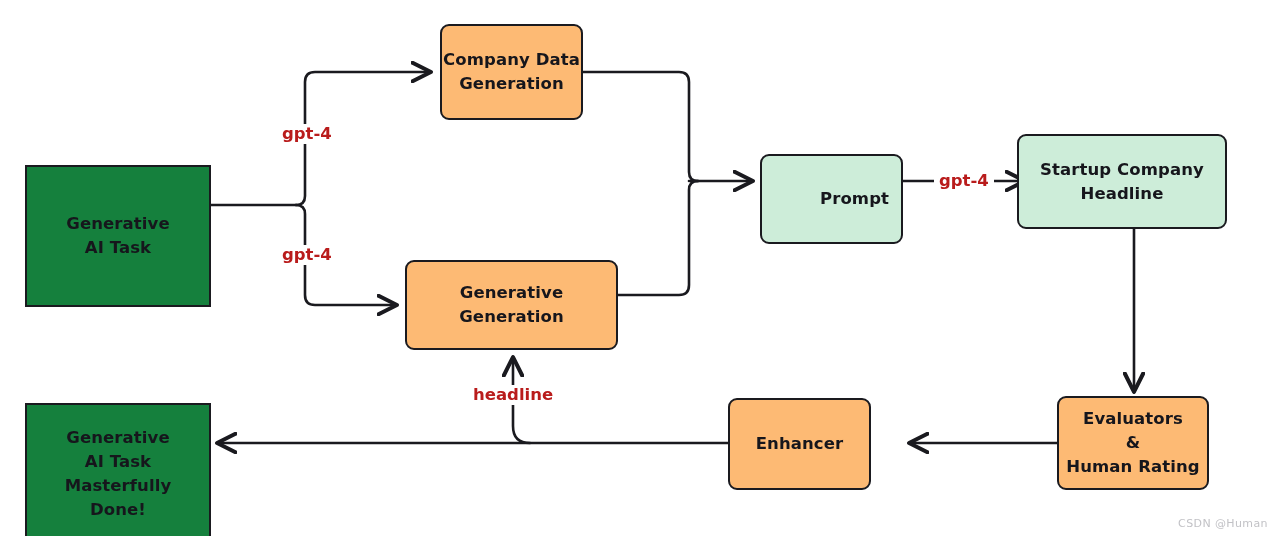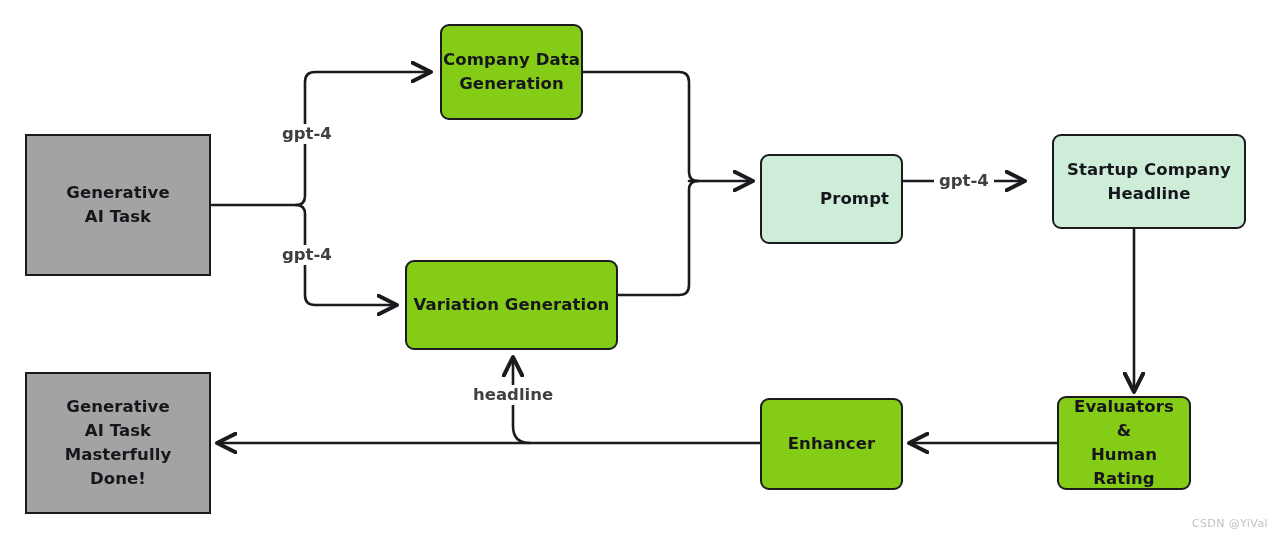--- a/index.html
+++ b/index.html
@@ -35,27 +35,27 @@
     border: 2.5px solid #1a1a1f;
     color: #16161c;
     font-weight: bold;
     font-size: 16.5px;
     line-height: 1.45;
     letter-spacing: 0.1px;
     z-index: 2;
   }
   .node-rounded { border-radius: 9px; }
   .node-sharp   { border-radius: 0; }
-  .fill-purple  { background: #a3a3a3; }
-  .fill-blue    { background: #84cc16; }
+  .fill-purple  { background: #15803d; margin-top: 31px; }
+  .fill-blue    { background: #fdba74; }
   .fill-green   { background: #cdedd9; }
 
   .edge-label {
     position: absolute;
-    color: #404040;
+    color: #b91c1c;
     font-weight: bold;
     font-size: 16.5px;
     line-height: 1.2;
     white-space: nowrap;
     background: #ffffff;
     padding: 0 5px;
     z-index: 3;
     text-align: center;
   }
   .watermark {
@@ -111,53 +111,53 @@
     <span style="white-space:pre-line;">Generative
 AI Task</span>
   </div>
 
   <div class="node node-rounded fill-blue" style="left:440px; top:24px; width:143px; height:96px;">
     <span style="white-space:pre-line;">Company Data
 Generation</span>
   </div>
 
   <div class="node node-rounded fill-blue" style="left:405px; top:260px; width:213px; height:90px;">
-    <span style="white-space:pre-line;">Variation Generation</span>
+    <span style="white-space:pre-line;">Generative Generation</span>
   </div>
 
   <div class="node node-rounded fill-green" style="left:760px; top:154px; width:143px; height:90px;padding-left:46px;">
     <span style="white-space:pre-line;">Prompt</span>
   </div>
 
-  <div class="node node-rounded fill-green" style="left:1052px; top:134px; width:194px; height:95px;">
+  <div class="node node-rounded fill-green" style="left:1017px; top:134px; width:210px; height:95px;">
     <span style="white-space:pre-line;">Startup Company
 Headline</span>
   </div>
 
-  <div class="node node-rounded fill-blue" style="left:1057px; top:396px; width:134px; height:94px;">
+  <div class="node node-rounded fill-blue" style="left:1057px; top:396px; width:152px; height:94px;">
     <span style="white-space:pre-line;">Evaluators
 &amp;
 Human Rating</span>
   </div>
 
-  <div class="node node-rounded fill-blue" style="left:760px; top:398px; width:143px; height:92px;">
+  <div class="node node-rounded fill-blue" style="left:728px; top:398px; width:143px; height:92px;">
     <span style="white-space:pre-line;">Enhancer</span>
   </div>
 
   <div class="node node-sharp fill-purple" style="left:25px; top:372px; width:186px; height:142px;">
     <span style="white-space:pre-line;">Generative
 AI Task
 Masterfully
 Done!</span>
   </div>
 
   <div class="edge-label" style="left:277px; top:124px;">gpt-4</div>
 
   <div class="edge-label" style="left:277px; top:245px;">gpt-4</div>
 
   <div class="edge-label" style="left:934px; top:171px;">gpt-4</div>
 
   <div class="edge-label" style="left:468px; top:385px;">headline</div>
 
 
-  <div class="watermark">CSDN @YiVal</div>
+  <div class="watermark">CSDN @Human</div>
 
 </div>
 
 </body></html>

